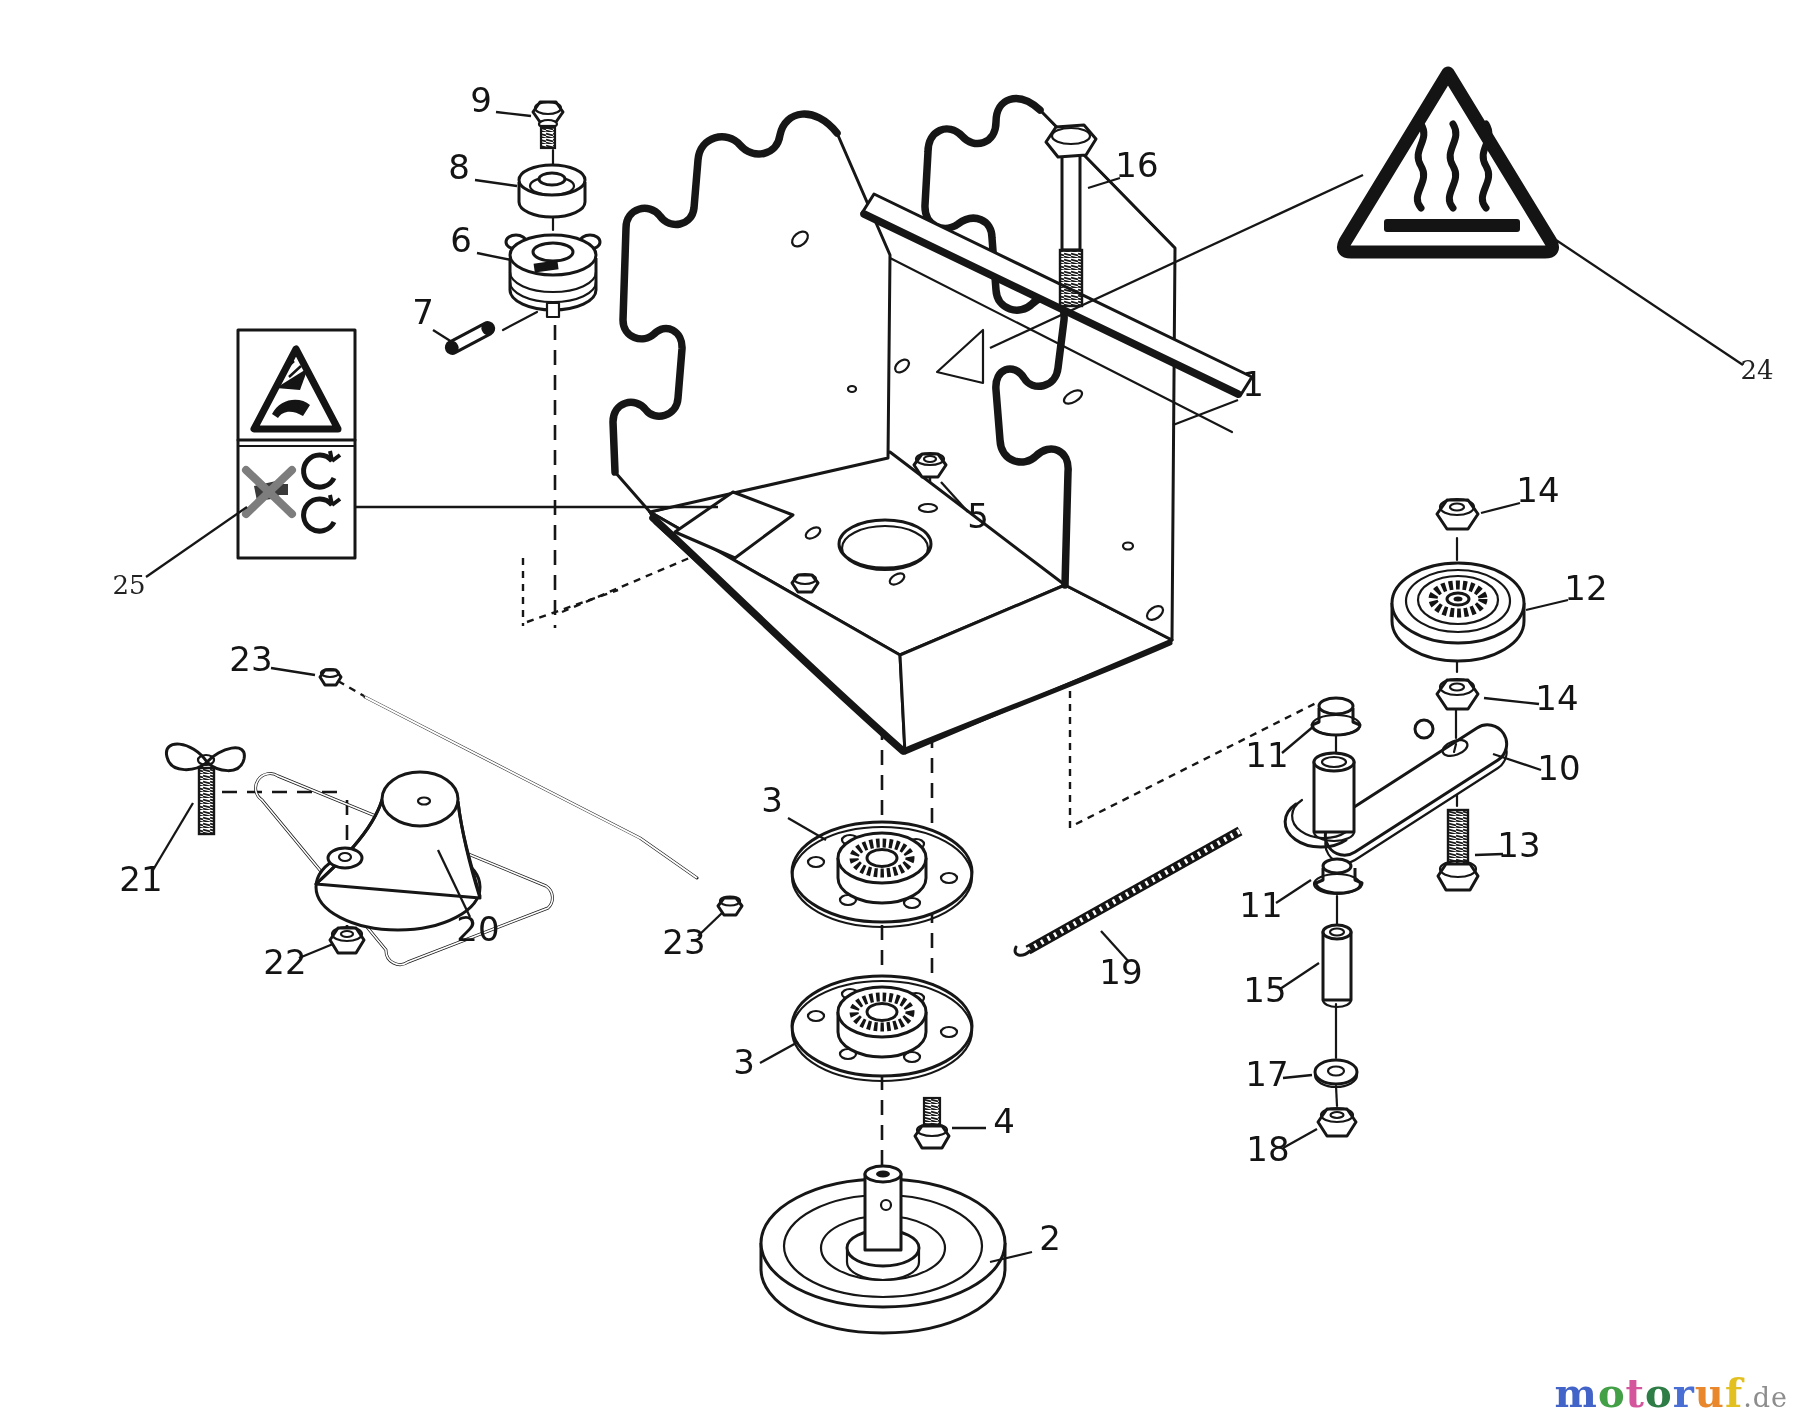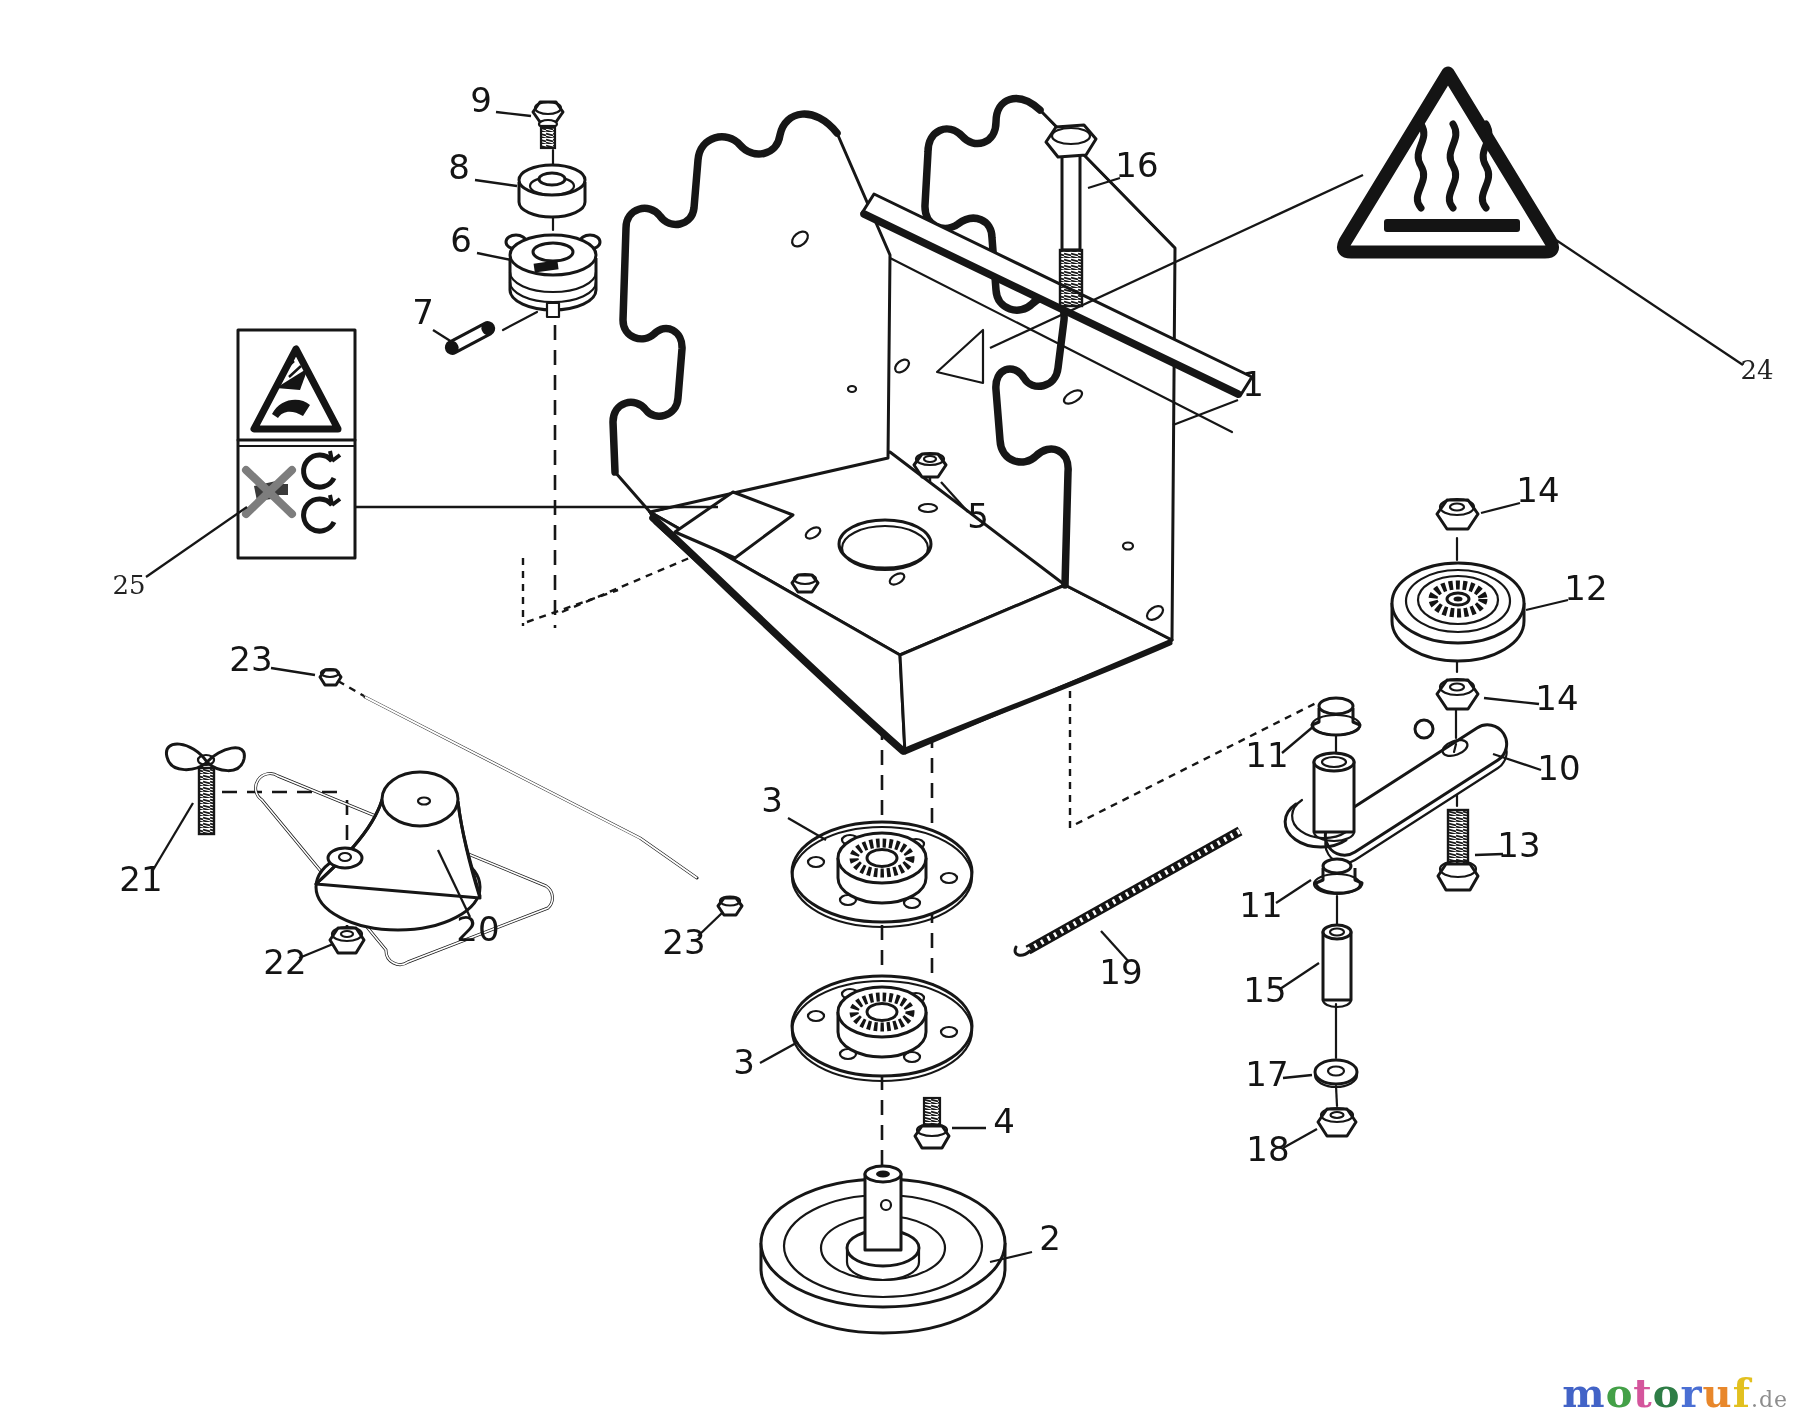--- a/index.html
+++ b/index.html
@@ -12,21 +12,21 @@
   .t2{stroke-width:5;}
   .thin{stroke-width:2.2;}
   .d{stroke:#161616;fill:none;stroke-width:2.6;stroke-dasharray:15 10;}
   .d2{stroke:#161616;fill:none;stroke-width:2.4;stroke-dasharray:7 6;}
   .blk{fill:#141414;stroke:none;}
   .co{font:500 34px "DejaVu Sans",sans-serif;fill:#141414;}
   .coserif{font:26px "DejaVu Serif",serif;fill:#222;}
   .lead{stroke:#161616;stroke-width:2.3;fill:none;}
   #watermark{position:absolute;right:12px;bottom:6px;font-family:"DejaVu Serif",serif;
              font-size:40px;font-weight:bold;letter-spacing:1px;}
-  #watermark .suffix{font-size:22px;font-weight:normal;}
+  #watermark .suffix{font-size:27px;font-weight:normal;}
 </style>
 </head>
 <body>
 
 <div id="stage">
 <svg width="1800" height="1422" viewBox="0 0 1800 1422">
   <defs>
     <pattern id="thr" width="7" height="6" patternUnits="userSpaceOnUse">
       <line x1="0" y1="1.5" x2="7" y2="3.5" stroke="#161616" stroke-width="1.8"></line>
       <line x1="0" y1="4.5" x2="7" y2="6.5" stroke="#161616" stroke-width="1.8"></line>

